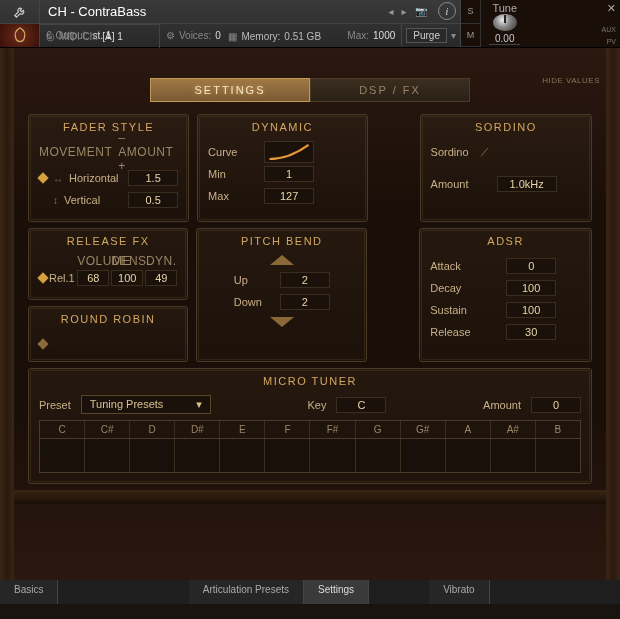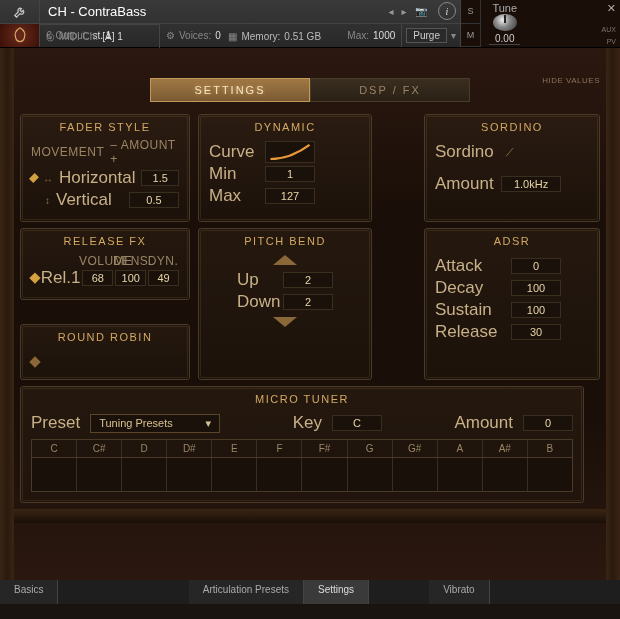--- a/index.html
+++ b/index.html
@@ -37,34 +37,34 @@
   .wood-frame::before, .wood-frame::after { content: ""; position: absolute; top: 0; bottom: 0; width: 14px; background: linear-gradient(90deg, #3a2515, #2a1a0d 50%, #3a2515); }
   .wood-frame::before { left: 0; }
   .wood-frame::after { right: 0; }
   .hide-values { position: absolute; top: 28px; right: 20px; font-size: 8px; color: #8a735a; letter-spacing: 0.5px; }
   
   .tabs-top { display: flex; justify-content: center; gap: 0; padding-top: 30px; margin-bottom: 12px; }
   .tab-top { width: 160px; height: 24px; display: flex; align-items: center; justify-content: center; font-size: 11px; letter-spacing: 2px; }
   .tab-top.active { background: linear-gradient(#a07845, #7a5a32); color: #f5e8c8; text-shadow: 0 0 4px rgba(255,200,120,0.6); border: 1px solid #c09858; }
   .tab-top.inactive { background: linear-gradient(#3a2e20, #2a2015); color: #9a8565; border: 1px solid #4a3a28; }
   
-  .panels-wrap { padding: 0 20px; }
+  .panels-wrap { padding: 0 28px; }
   .panel-row { display: flex; gap: 8px; margin-bottom: 6px; }
   .panel { background: linear-gradient(to bottom, rgba(60,45,30,0.3), rgba(30,20,12,0.6)); border: 1px solid #4a3a28; border-radius: 3px; padding: 6px 10px 10px; position: relative; }
   .panel::before { content: ""; position: absolute; inset: 1px; border: 1px solid rgba(180,140,80,0.15); border-radius: 2px; pointer-events: none; }
   .panel-title { text-align: center; font-size: 11px; letter-spacing: 1.5px; color: #d4a862; margin-bottom: 8px; font-weight: 500; }
   
   
   .col-left { width: 170px; }
   .col-mid { width: 180px; }
   .col-right { width: 182px; margin-left: 44px; }
   
   .sub-lbl { font-size: 12px; color: #9a8565; letter-spacing: 0.5px; }
   .field-row { display: flex; align-items: center; height: 22px; gap: 6px; }
-  .field-lbl { color: #c8b088; font-size: 17px; }
+  .field-lbl { color: #c8b088; font-size: 11px; }
   .val-box { background: #1a120a; border: 1px solid #3a2e1e; color: #e8d4a8; padding: 1px 0; width: 50px; text-align: center; font-size: 11px; }
   .arrow-h, .arrow-v { font-size: 10px; color: #9a7845; }
   .diamond { width: 8px; height: 8px; background: #d4a040; transform: rotate(45deg); display: inline-block; }
   
   .curve-display { width: 50px; height: 22px; background: #1a120a; border: 1px solid #3a2e1e; position: relative; overflow: hidden; }
   .curve-line { position: absolute; inset: 2px; }
   .curve-line svg { width: 100%; height: 100%; }
   
   .updown-arrows { display: flex; flex-direction: column; align-items: center; gap: 2px; margin: 4px 0; }
   .tri-up, .tri-down { width: 0; height: 0; border-left: 12px solid transparent; border-right: 12px solid transparent; cursor: pointer; }
@@ -221,21 +221,21 @@
         </div>
         <div style="height:10px"></div>
         <div class="field-row">
           <span class="field-lbl" style="width:60px">Amount</span>
           <div class="val-box" style="width:60px">1.0kHz</div>
         </div>
       </div>
     </div>
 
     <div class="panel-row">
-      <div style="width:170px;display:flex;flex-direction:column;gap:24px">
+      <div style="width:170px;display:flex;flex-direction:column;gap:6px">
 
         <div class="panel">
           <div class="panel-title">RELEASE FX</div>
           <div class="field-row" style="justify-content:flex-end;gap:2px;height:12px">
             <span class="sub-lbl" style="width:32px;text-align:center">VOLUME</span>
             <span class="sub-lbl" style="width:32px;text-align:center">DENS.</span>
             <span class="sub-lbl" style="width:32px;text-align:center">DYN.</span>
           </div>
           <div class="field-row" style="gap:2px">
             <span class="diamond"></span>

